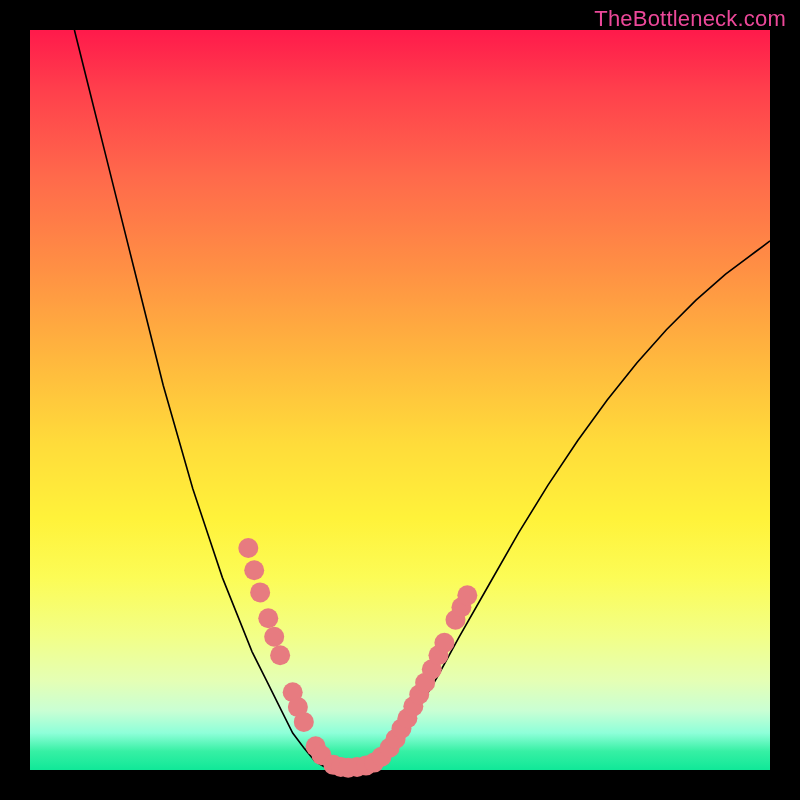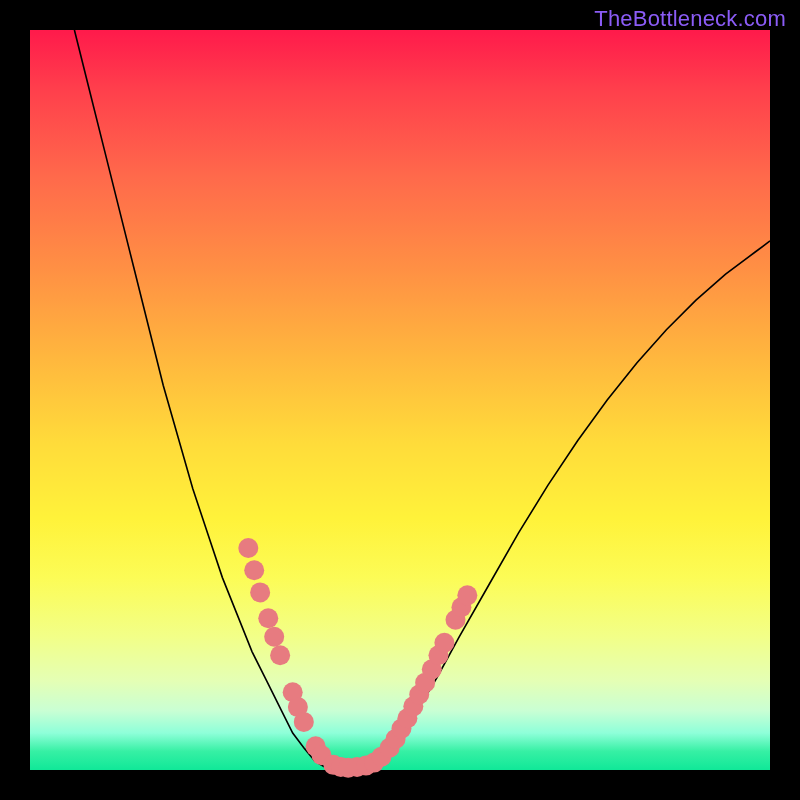--- a/index.html
+++ b/index.html
@@ -39,21 +39,21 @@
       #c9ffd4 92%,
       #8effd9 95%,
       #36f0a4 97.5%,
       #10e898 100%
     );
   }
   .attribution {
     position: absolute;
     top: 6px;
     right: 14px;
-    color: #8b5cf6;
+    color: #ec4899;
     font-size: 22px;
     font-weight: 500;
     letter-spacing: 0.2px;
   }
   svg.overlay {
     position: absolute;
     left: 30px;
     top: 30px;
     width: 740px;
     height: 740px;

